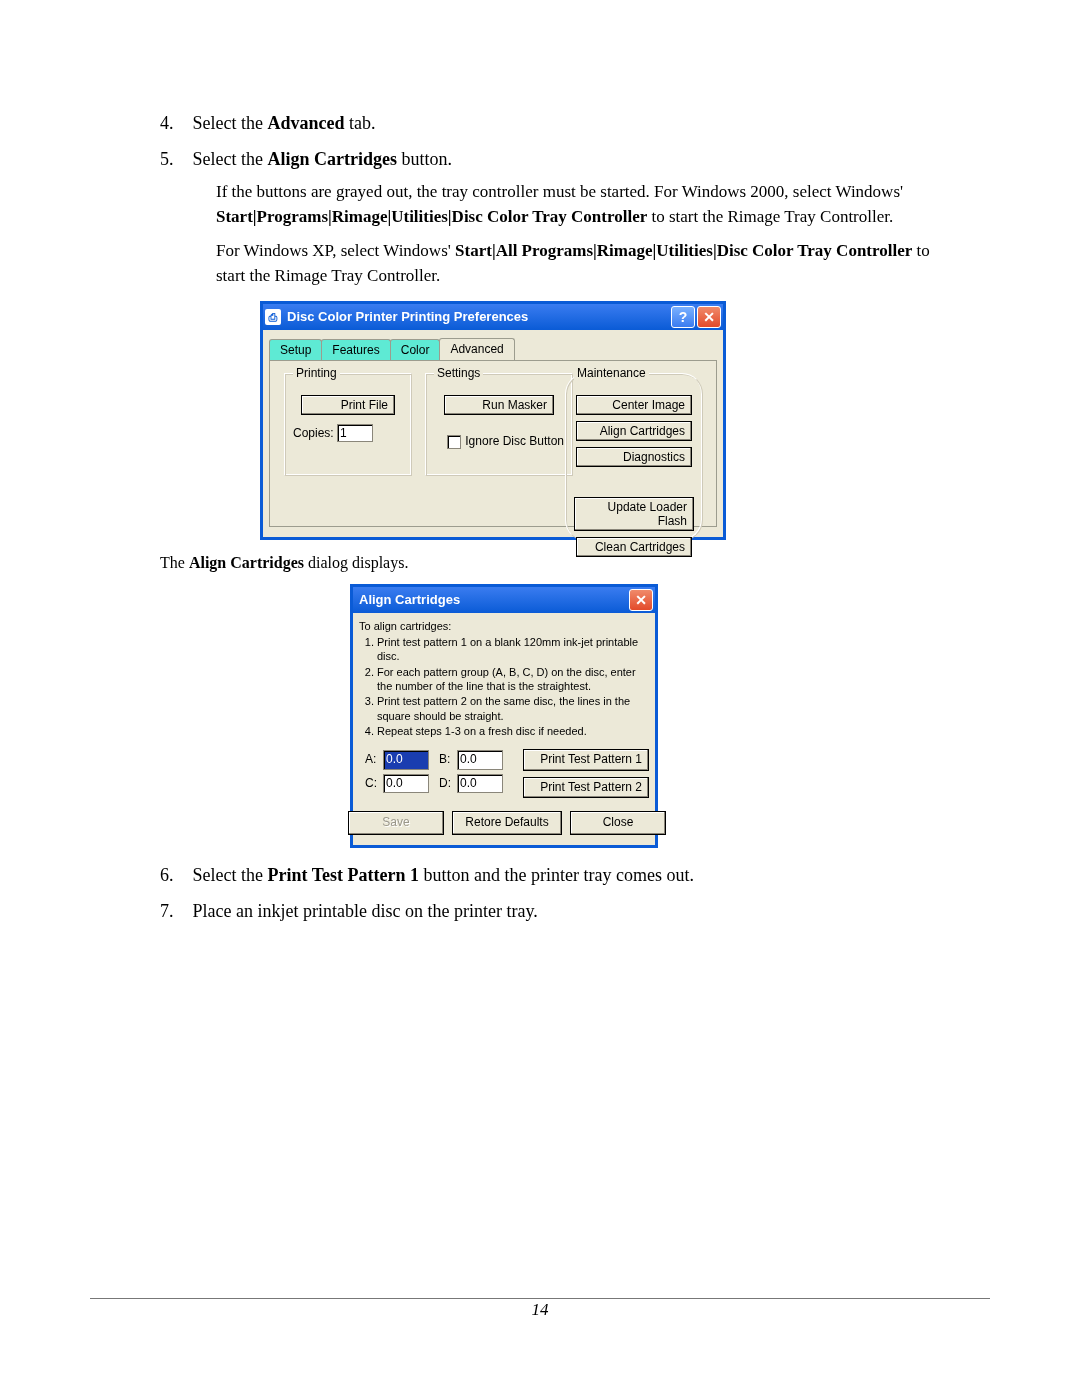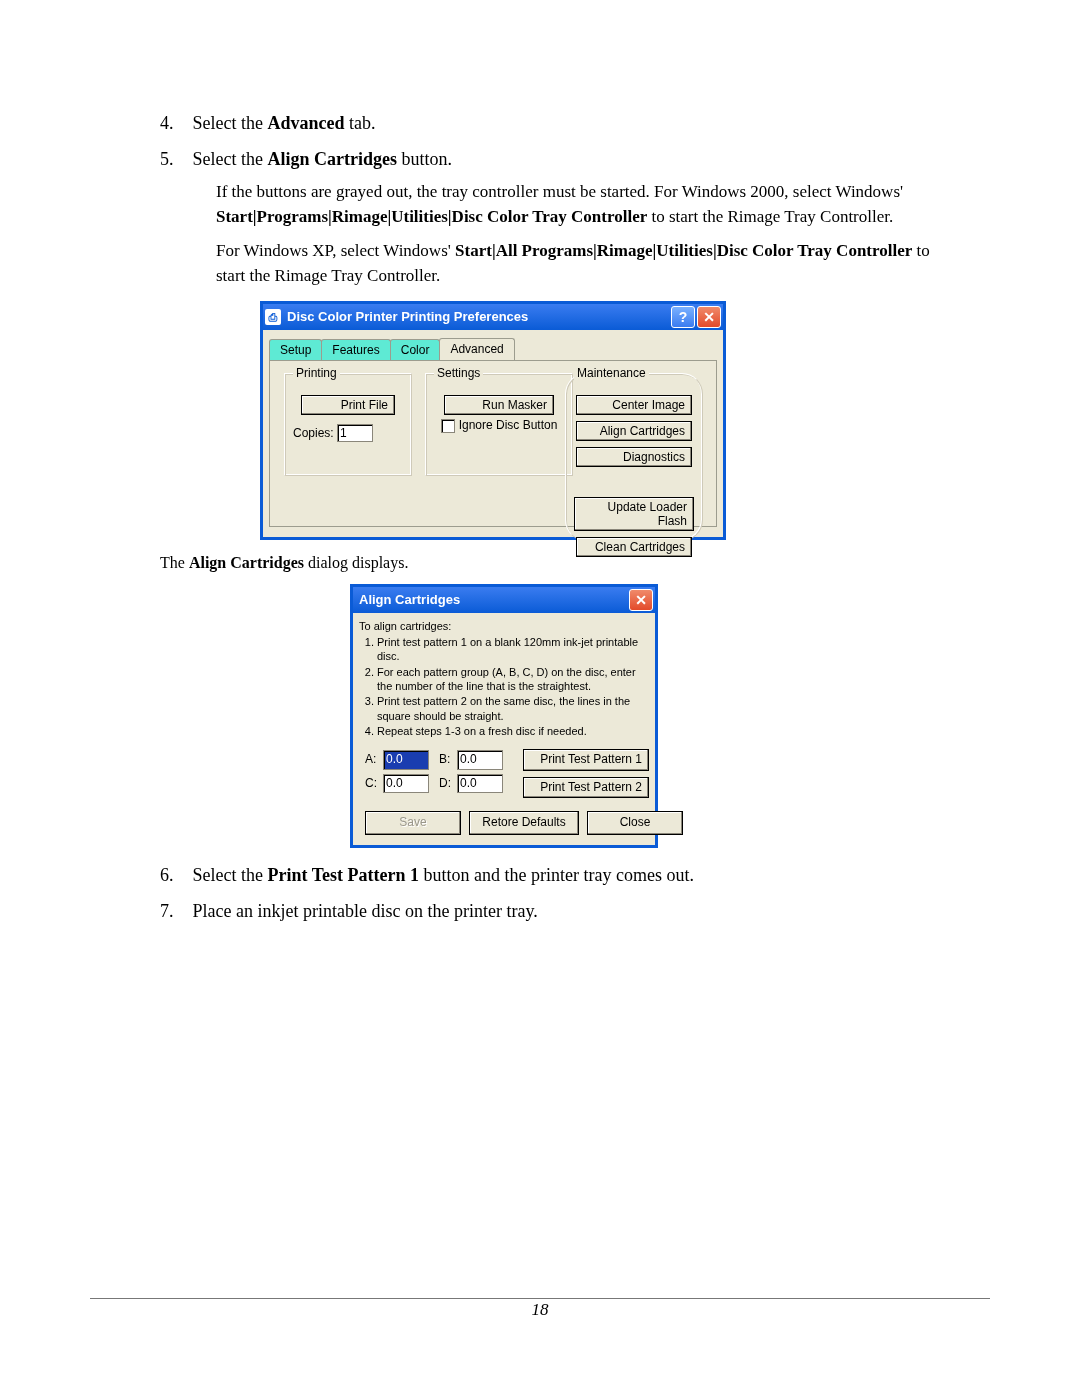--- a/index.html
+++ b/index.html
@@ -31,21 +31,21 @@
   .xpwin2{width:302px;border:3px solid #0a5bd6;background:#ece9d8;}
   .body2{padding:6px;font-size:11px;line-height:1.3;}
   .ol2{margin:2px 0 8px 18px;padding:0;}
   .ol2 li{margin-bottom:1px;}
   .valrow{display:flex;align-items:center;margin:4px 0 0 6px;font-size:12px;}
   .valrow .lab{width:18px;}
   .valrow .cell{width:40px;background:#fff;border:1px solid #8a867a;box-shadow:inset 1px 1px 0 #000;padding:1px 2px;margin-right:10px;}
   .valrow .sel{background:#1a3db0;color:#fff;}
   .btn-col{margin-left:auto;}
   .btn-col .btn95{min-width:112px;}
-  .footer-row{display:flex;justify-content:flex-start;gap:8px;margin:10px 0 4px 6px;}
+  .footer-row{display:flex;justify-content:center;gap:8px;margin:10px 0 4px 6px;}
   .footer-row .btn{flex:none;min-width:82px;text-align:center;font-size:12px;padding:3px 6px;background:#ece9d8;border:1px solid #000;box-shadow:inset -1px -1px 0 #8a867a,inset 1px 1px 0 #fff;}
   .footer-row .btn.disabled{color:#9a978b;text-shadow:1px 1px 0 #fff;}
   hr.sep{position:absolute;left:90px;right:90px;border:0;border-top:1px solid #777;}
   .pagenum{position:absolute;left:0;right:0;text-align:center;font-style:italic;font-size:17px;}
 </style>
 </head>
 <body>
 <div class="page">
 
 <ol class="ol">
@@ -88,21 +88,21 @@
         <div style="margin-top:6px;">
           <span>Copies:</span>
           <span class="inp">1</span>
         </div>
       </div>
       <div class="grp" style="left:155px;top:12px;width:130px;height:75px;">
         <span class="leg">Settings</span>
         <div style="text-align:center;">
           <span class="btn95" style="min-width:96px;">Run Masker</span>
         </div>
-        <div style="margin-top:0;text-align:center;">
+        <div style="margin-top:16px;text-align:right;">
           <span class="chk"></span><span>Ignore Disc Button</span>
         </div>
       </div>
       <div class="grp" style="left:295px;top:12px;width:120px;height:140px;border-radius:21px;">
         <span class="leg">Maintenance</span>
         <div style="text-align:center;"><span class="btn95">Center Image</span></div>
         <div style="text-align:center;"><span class="btn95">Align Cartridges</span></div>
         <div style="text-align:center;"><span class="btn95">Diagnostics</span></div>
         <div style="text-align:center;margin-top:24px;"><span class="btn95">Update Loader Flash</span></div>
         <div style="text-align:center;"><span class="btn95">Clean Cartridges</span></div>
@@ -163,15 +163,15 @@
     <span class="num">6.</span>
     <span>Select the </span><span class="bold">Print Test Pattern 1</span><span> button and the printer tray comes out.</span>
   </li>
   <li>
     <span class="num">7.</span>
     <span>Place an inkjet printable disc on the printer tray.</span>
   </li>
 </ol>
 
 <hr class="sep" style="top:1290px;">
-<div class="pagenum" style="top:1300px;">18</div>
+<div class="pagenum" style="top:1300px;">14</div>
 
 </div>
 
 </body></html>

